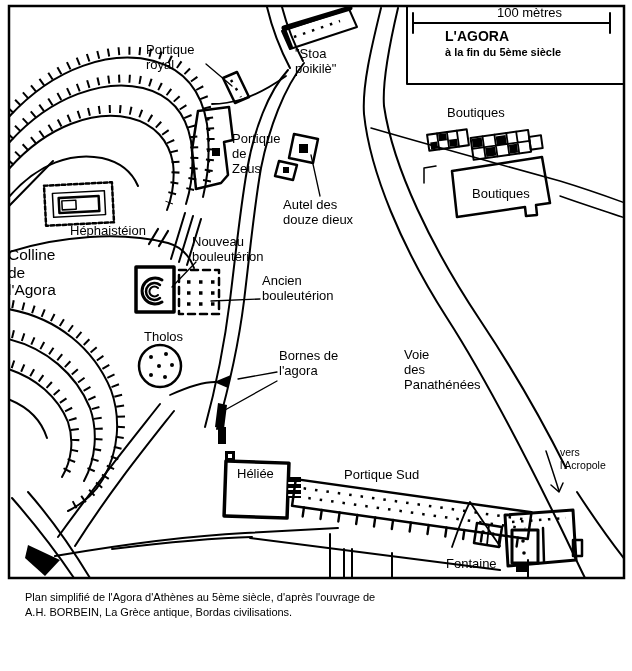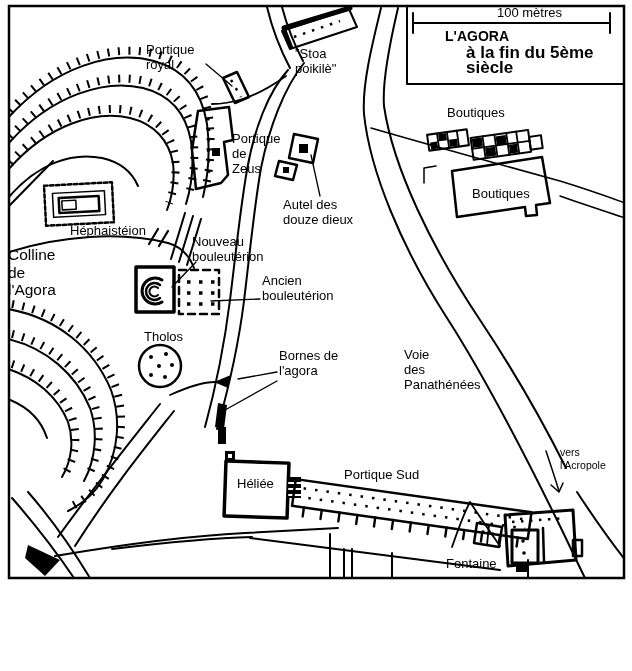--- a/index.html
+++ b/index.html
@@ -221,21 +221,21 @@
       <path d="M260,299 L211,301"></path>
       <path d="M320,196 L311,155"></path>
       <path d="M277,372 L238,379 M277,381 L225,410"></path>
       <path d="M546,451 C551,466 555,478 559,491" stroke-width="1.5"></path>
       <path d="M559,492 L551,485 M559,492 L563,483" stroke-width="1.5"></path>
     </g>
   </g>
 </svg>
 
 <div class="lbl bold" style="left:445px;top:29px;font-size:14px">L'AGORA</div>
-<div class="lbl bold" style="left:466px;top:45px;font-size:17px">à la fin du 5ème siècle</div>
+<div class="lbl bold" style="left:445px;top:45px;font-size:11px">à la fin du 5ème siècle</div>
 <div class="lbl center" style="left:462px;top:5px;width:100px">100 mètres</div>
 
 <div class="lbl" style="left:146px;top:42px">Portique
 royal</div>
 <div class="lbl" style="left:295px;top:46px">"Stoa
 poikilè"</div>
 <div class="lbl" style="left:232px;top:131px">Portique
 de
 Zeus</div>
 <div class="lbl" style="left:283px;top:197px">Autel des
@@ -251,18 +251,20 @@
 <div class="lbl" style="left:262px;top:273px">Ancien
 bouleutérion</div>
 <div class="lbl" style="left:144px;top:329px">Tholos</div>
 <div class="lbl" style="left:279px;top:348px">Bornes de
 l'agora</div>
 <div class="lbl" style="left:404px;top:347px">Voie
 des
 Panathénées</div>
 <div class="lbl small" style="left:560px;top:446px">vers
 l'Acropole</div>
-<div class="lbl" style="left:237px;top:476px">Héliée</div>
+<div class="lbl" style="left:237px;top:466px">Héliée</div>
 <div class="lbl" style="left:344px;top:467px">Portique Sud</div>
 <div class="lbl" style="left:446px;top:556px">Fontaine</div>
 
+<div class="caption">Plan simplifié de l'Agora d'Athènes au 5ème siècle, d'après l'ouvrage de
+A.H. BORBEIN, La Grèce antique, Bordas civilisations.</div>
 
 </div>
 
 </body></html>

